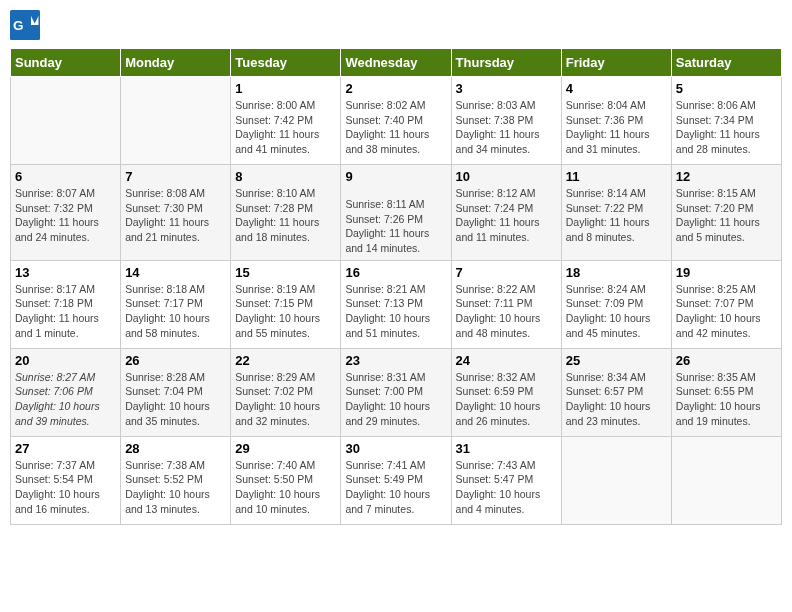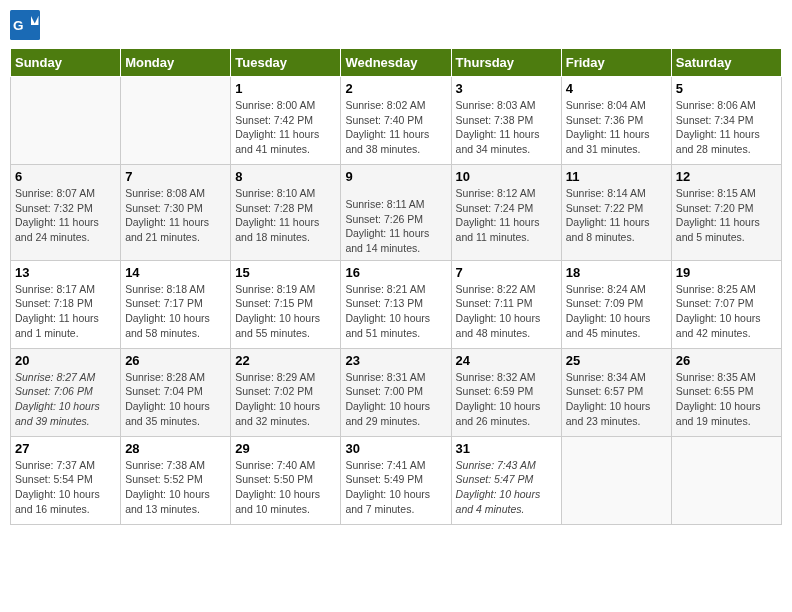--- a/index.html
+++ b/index.html
@@ -303,21 +303,21 @@
 Daylight: 10 hours and 10 minutes.</div>
         </td>
         <td>
           <div class="day-num">30</div>
           <div class="day-info" style="white-space: pre-line;">Sunrise: 7:41 AM
 Sunset: 5:49 PM
 Daylight: 10 hours and 7 minutes.</div>
         </td>
         <td>
           <div class="day-num">31</div>
-          <div class="day-info" style="white-space: pre-line; font-style: italic;">Sunrise: 7:43 AM
+          <div class="day-info" style="white-space: pre-line;">Sunrise: 7:43 AM
 Sunset: 5:47 PM
 Daylight: 10 hours and 4 minutes.</div>
         </td>
         <td class="empty"></td>
         <td class="empty"></td>
       </tr>
     </tbody>
 </table>
 
 </body></html>

